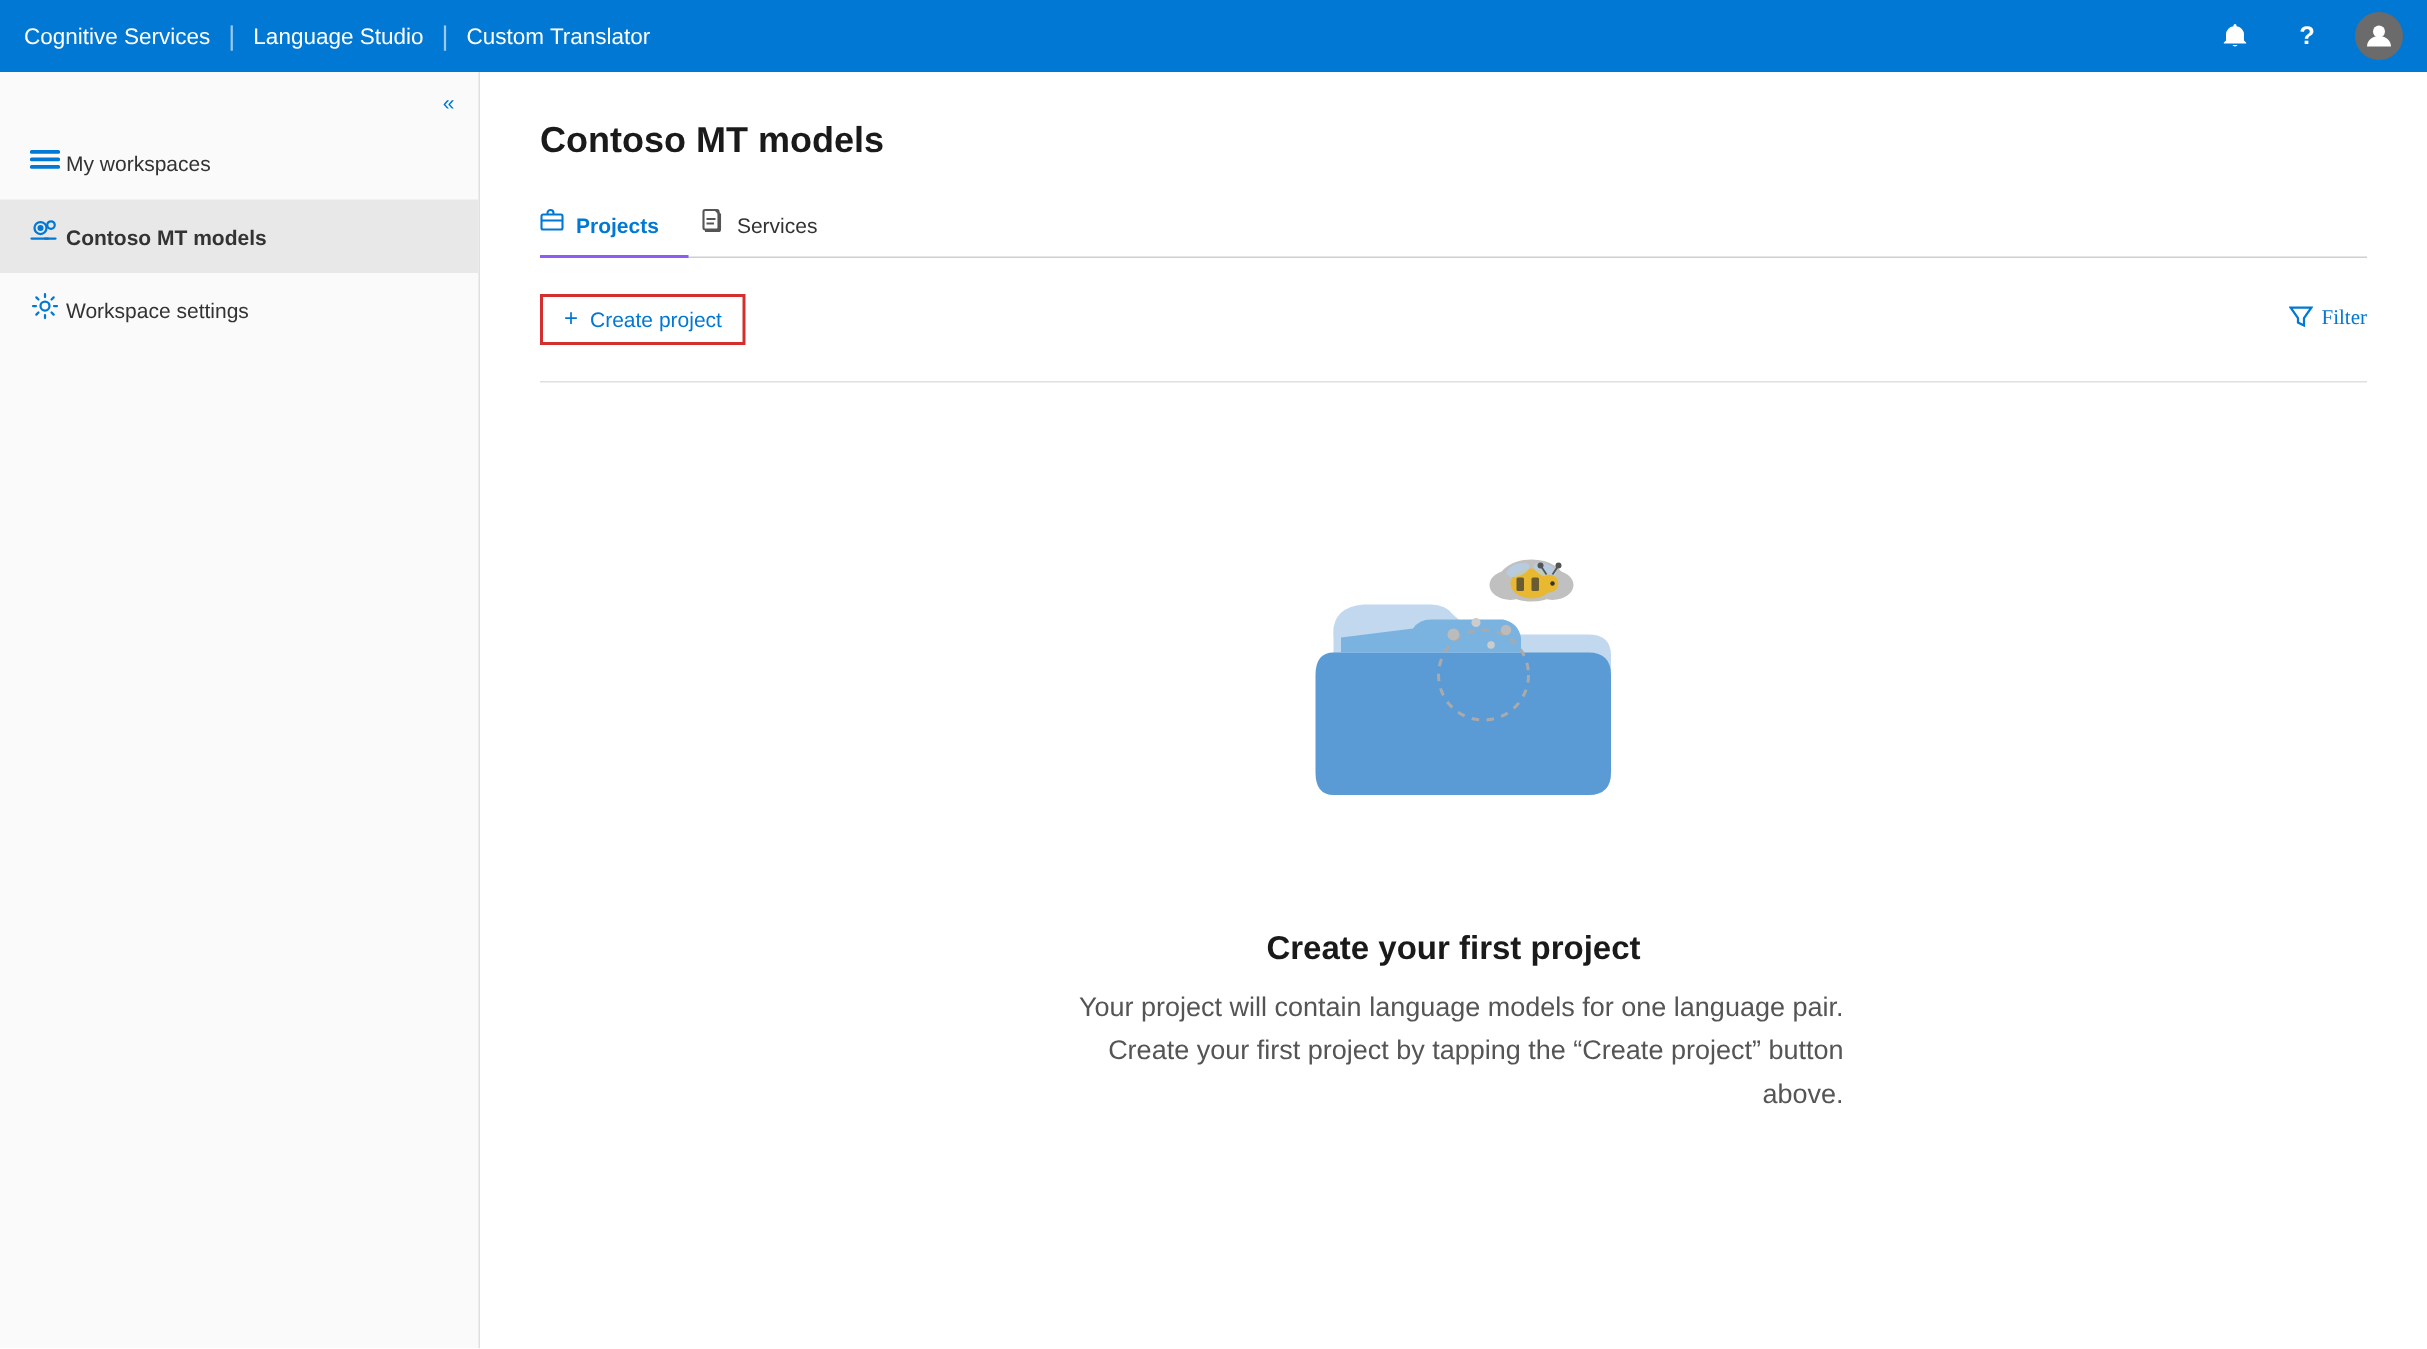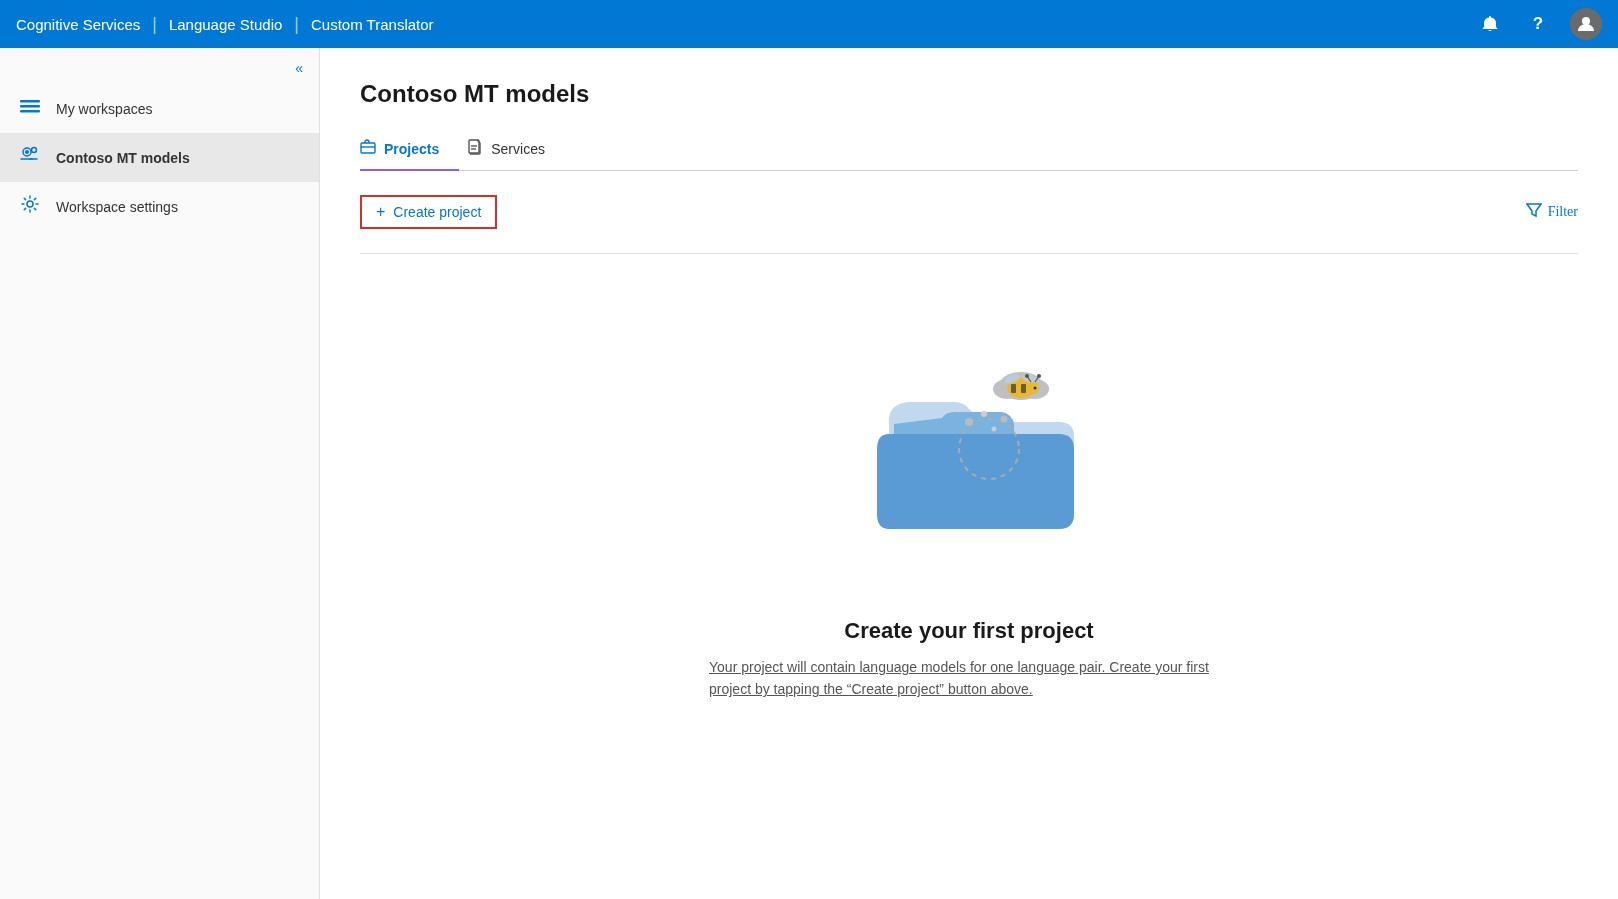--- a/index.html
+++ b/index.html
@@ -85,21 +85,21 @@
       background: none;
       border: none;
     }
     .sidebar-item {
       display: flex;
       align-items: center;
       padding: 12px 20px;
       cursor: pointer;
       font-size: 14px;
       color: #333;
-      gap: 16px;
+      gap: 4px;
     }
     .sidebar-item.active {
       background: #e8e8e8;
       font-weight: 600;
     }
     .sidebar-item-icon {
       font-size: 18px;
       color: #0078d4;
       flex-shrink: 0;
     }
@@ -191,26 +191,25 @@
     }
 
     
     .empty-state-title {
       font-size: 22px;
       font-weight: 700;
       color: #1a1a1a;
       margin-bottom: 12px;
     }
     .empty-state-desc {
-      font-size: 14px;
+      font-size: 18px;
       color: #555;
-      text-align: left;
+      text-align: right;
       max-width: 520px;
       line-height: 1.6;
-      text-decoration: underline;
     }
   </style>
 </head>
 <body>
 
 <nav class="top-nav">
   <span class="top-nav-brand">Cognitive Services</span>
   <span class="top-nav-sep">|</span>
   <span class="top-nav-brand">Language Studio</span>
   <span class="top-nav-sep">|</span>

